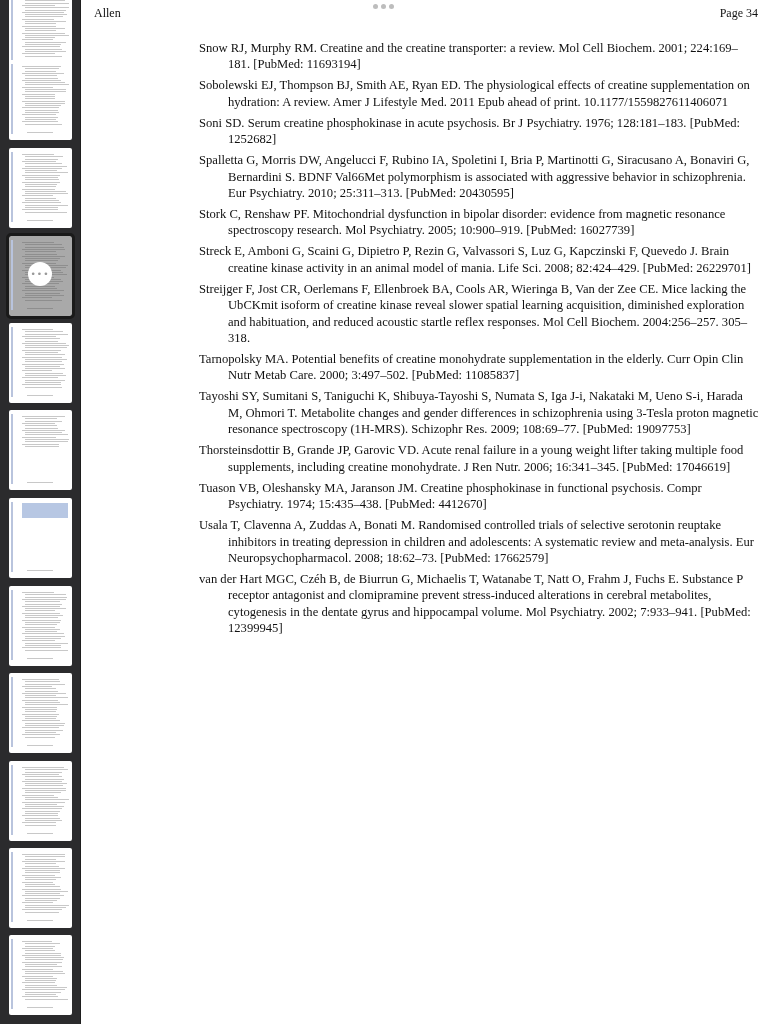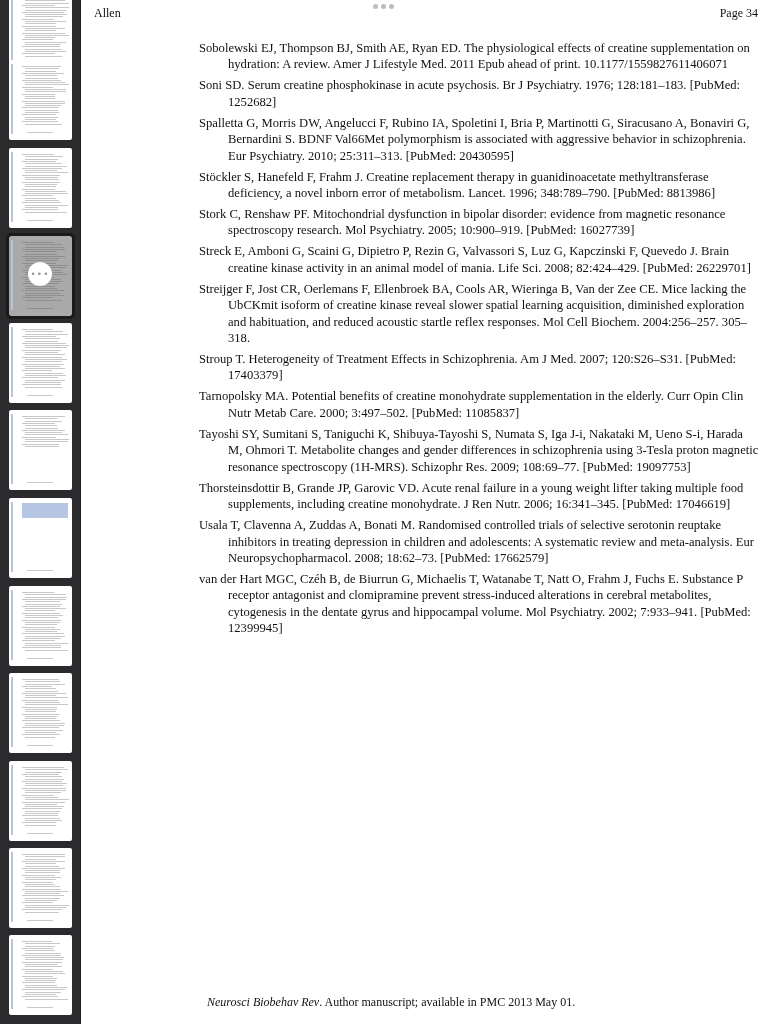--- a/index.html
+++ b/index.html
@@ -399,31 +399,28 @@
 <div class="main">
   <div class="header-left">Allen</div>
   <div class="dots">
     <span></span>
     <span></span>
     <span></span>
   </div>
   <div class="header-right">Page 34</div>
 
   <div class="refs" id="refs">
+      <p class="ref">Snow RJ, Murphy RM. Creatine and the creatine transporter: a review. Mol Cell Biochem. 2001; 224:169–181. [PubMed: 11693194]</p>
       <p class="ref">Sobolewski EJ, Thompson BJ, Smith AE, Ryan ED. The physiological effects of creatine supplementation on hydration: A review. Amer J Lifestyle Med. 2011 Epub ahead of print. 10.1177/1559827611406071</p>
       <p class="ref">Soni SD. Serum creatine phosphokinase in acute psychosis. Br J Psychiatry. 1976; 128:181–183. [PubMed: 1252682]</p>
       <p class="ref">Spalletta G, Morris DW, Angelucci F, Rubino IA, Spoletini I, Bria P, Martinotti G, Siracusano A, Bonaviri G, Bernardini S. BDNF Val66Met polymorphism is associated with aggressive behavior in schizophrenia. Eur Psychiatry. 2010; 25:311–313. [PubMed: 20430595]</p>
-      <p class="ref">Stöckler S, Hanefeld F, Frahm J. Creatine replacement therapy in guanidinoacetate methyltransferase deficiency, a novel inborn error of metabolism. Lancet. 1996; 348:789–790. [PubMed: 8813986]</p>
       <p class="ref">Stork C, Renshaw PF. Mitochondrial dysfunction in bipolar disorder: evidence from magnetic resonance spectroscopy research. Mol Psychiatry. 2005; 10:900–919. [PubMed: 16027739]</p>
       <p class="ref">Streck E, Amboni G, Scaini G, Dipietro P, Rezin G, Valvassori S, Luz G, Kapczinski F, Quevedo J. Brain creatine kinase activity in an animal model of mania. Life Sci. 2008; 82:424–429. [PubMed: 26229701]</p>
       <p class="ref">Streijger F, Jost CR, Oerlemans F, Ellenbroek BA, Cools AR, Wieringa B, Van der Zee CE. Mice lacking the UbCKmit isoform of creatine kinase reveal slower spatial learning acquisition, diminished exploration and habituation, and reduced acoustic startle reflex responses. Mol Cell Biochem. 2004:256–257. 305–318.</p>
-      <p class="ref">Stroup T. Heterogeneity of Treatment Effects in Schizophrenia. Am J Med. 2007; 120:S26–S31. [PubMed: 17403379]</p>
       <p class="ref">Tarnopolsky MA. Potential benefits of creatine monohydrate supplementation in the elderly. Curr Opin Clin Nutr Metab Care. 2000; 3:497–502. [PubMed: 11085837]</p>
       <p class="ref">Tayoshi SY, Sumitani S, Taniguchi K, Shibuya-Tayoshi S, Numata S, Iga J-i, Nakataki M, Ueno S-i, Harada M, Ohmori T. Metabolite changes and gender differences in schizophrenia using 3-Tesla proton magnetic resonance spectroscopy (1H-MRS). Schizophr Res. 2009; 108:69–77. [PubMed: 19097753]</p>
       <p class="ref">Thorsteinsdottir B, Grande JP, Garovic VD. Acute renal failure in a young weight lifter taking multiple food supplements, including creatine monohydrate. J Ren Nutr. 2006; 16:341–345. [PubMed: 17046619]</p>
+      <p class="ref">Tuason VB, Oleshansky MA, Jaranson JM. Creatine phosphokinase in functional psychosis. Compr Psychiatry. 1974; 15:435–438. [PubMed: 4412670]</p>
       <p class="ref">Usala T, Clavenna A, Zuddas A, Bonati M. Randomised controlled trials of selective serotonin reuptake inhibitors in treating depression in children and adolescents: A systematic review and meta-analysis. Eur Neuropsychopharmacol. 2008; 18:62–73. [PubMed: 17662579]</p>
       <p class="ref">van der Hart MGC, Czéh B, de Biurrun G, Michaelis T, Watanabe T, Natt O, Frahm J, Fuchs E. Substance P receptor antagonist and clomipramine prevent stress-induced alterations in cerebral metabolites, cytogenesis in the dentate gyrus and hippocampal volume. Mol Psychiatry. 2002; 7:933–941. [PubMed: 12399945]</p>
     </div>
 
-  <div class="footer">
-    <i>Neurosci Biobehav Rev</i><span>. Author manuscript; available in PMC 2013 May 01.</span>
-  </div>
 </div>
 
 </body></html>

